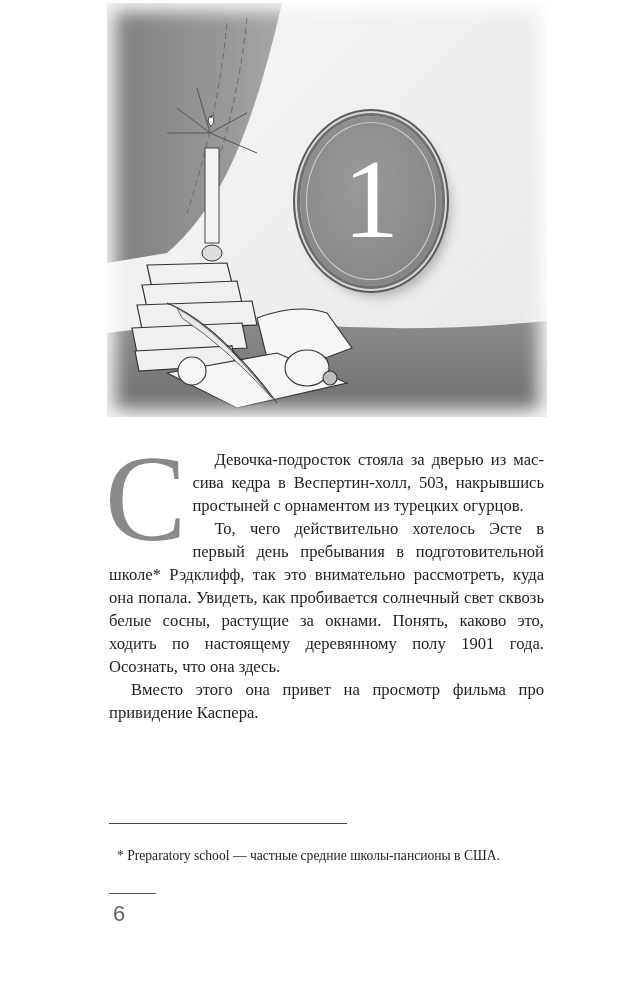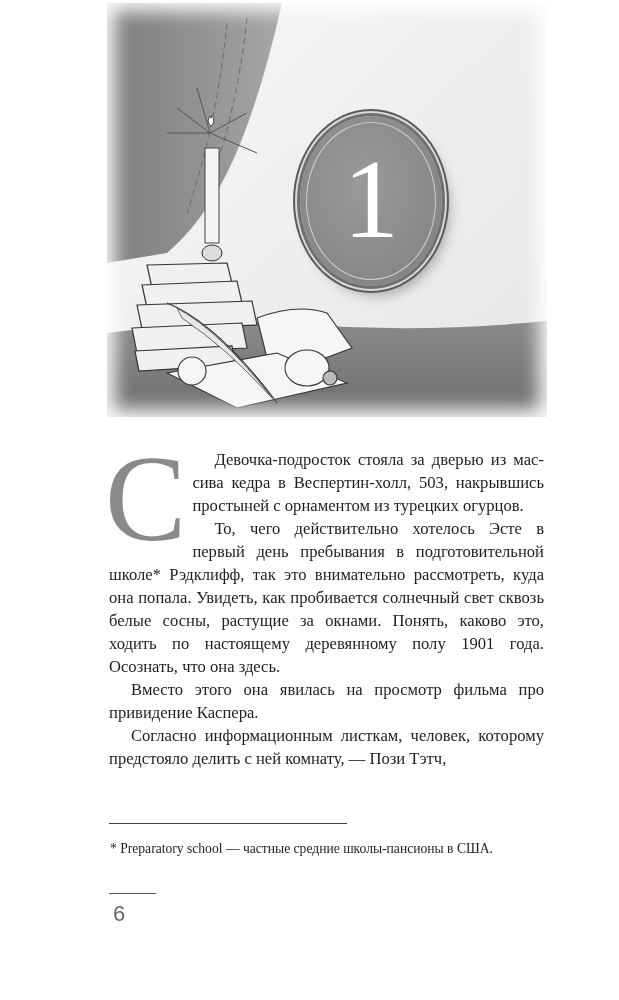--- a/index.html
+++ b/index.html
@@ -106,21 +106,21 @@
       border-top: 1.3px solid #444;
     }
     .footnote {
       position: absolute;
       left: 109px;
       top: 838px;
       width: 435px;
       font-size: 13.6px;
       line-height: 19px;
       text-align: justify;
-      margin: 1px;
+      margin: 8px;
     }
 
     
     .folio-rule {
       position: absolute;
       left: 109px;
       top: 893px;
       width: 47px;
       height: 0;
       border-top: 1.3px solid #555;
@@ -199,21 +199,20 @@
   <div class="chapter-badge">
     <span class="chapter-number">1</span>
   </div>
   <div class="vignette"></div>
 </div>
 
 <div class="text-block">
   <span class="drop-cap">С</span>
   <p class="para">Девочка-подросток стояла за дверью из мас­сива кедра в Веспертин-холл, 503, накрыв­шись простыней с орнаментом из турецких огурцов.</p>
   <p class="para">То, чего действительно хотелось Эсте в первый день пребывания в подготовительной школе* Рэдклифф, так это внимательно рассмотреть, куда она попала. Увидеть, как пробивается солнечный свет сквозь белые сосны, ра­стущие за окнами. Понять, каково это, ходить по настоя­щему деревянному полу 1901 года. Осознать, что она здесь.</p>
-  <p class="para">Вместо этого она явилась на просмотр фильма про привидение Каспера.</p>
-  <p class="para">Согласно информационным листкам, человек, ко­торому предстояло делить с ней комнату, — Пози Тэтч,</p>
+  <p class="para">Вместо этого она привет на просмотр фильма про привидение Каспера.</p>
 </div>
 
 <div class="footnote-rule"></div>
 <p class="footnote">* Preparatory school — частные средние школы-пансионы в США.</p>
 
 <div class="folio-rule"></div>
 <div class="page-number">6</div>
 
 </body></html>

